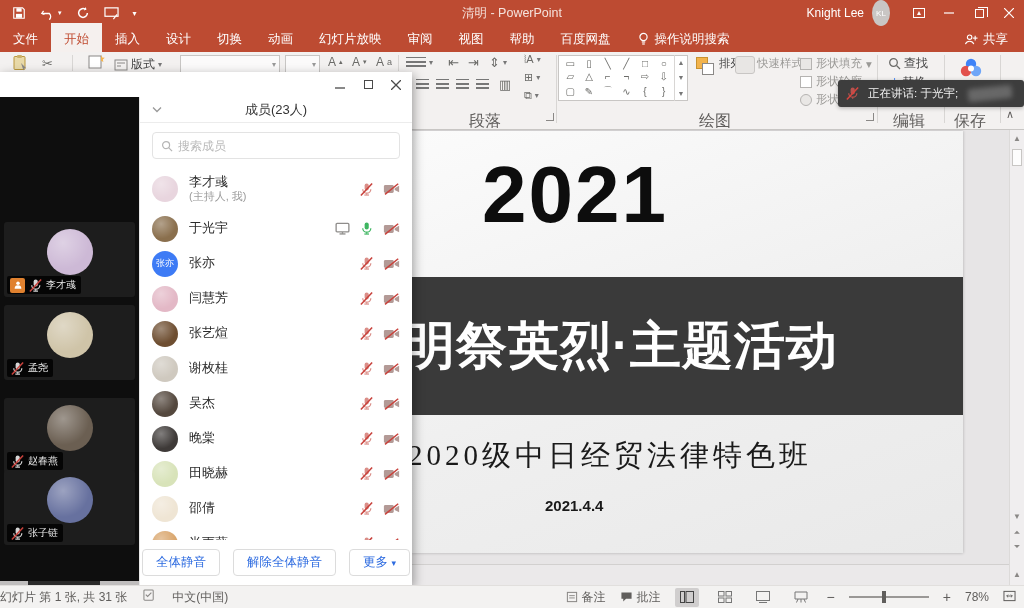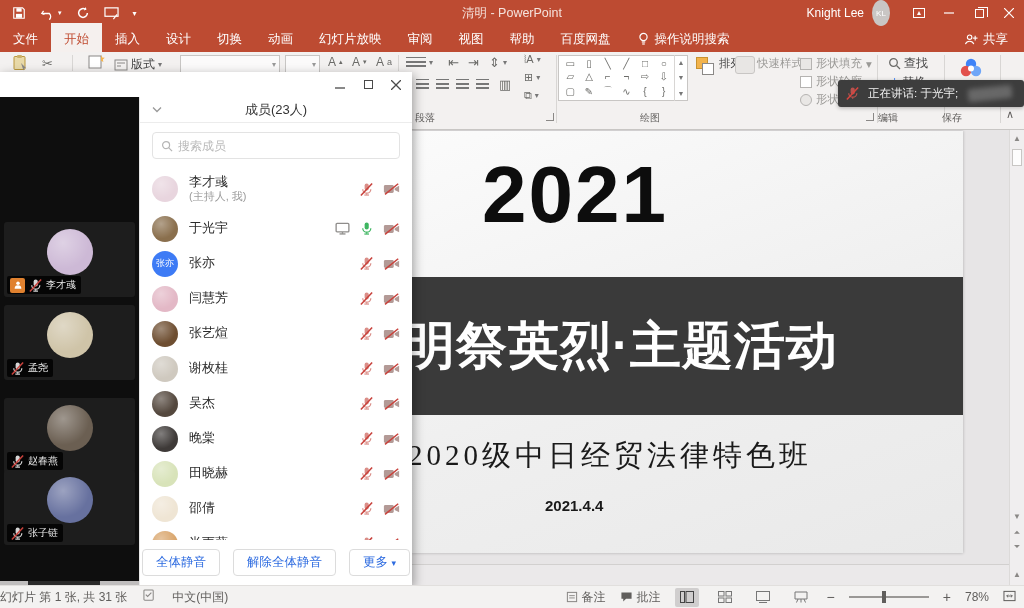--- a/index.html
+++ b/index.html
@@ -29,21 +29,21 @@
 
 
 .ribbon{position:absolute;left:0;top:52px;width:1024px;height:78px;background:#F3F1F0;border-bottom:1px solid #C8C6C4;z-index:4;font-size:12px;color:#444}
 .rb{position:absolute;display:flex;align-items:center;gap:3px;white-space:nowrap}
 .rb .car{font-size:8px;color:#777}
 .vline{position:absolute;width:1px;background:#D8D6D4}
 .glyph{color:#6b6b68;font-size:13px}
 .combo{border:1px solid #C8C6C4;background:#FBFAFA;height:19px;display:flex;align-items:center;justify-content:flex-end;padding:0 3px;color:#999;font-size:8px}
 .bars{width:13px;height:11px;background:repeating-linear-gradient(to bottom,#777 0 1.5px,transparent 1.5px 4.2px)}
 .bars.sm{width:10px}
-.grplabel{position:absolute;top:59px;font-size:10px;color:#605E5C;text-align:left}
+.grplabel{position:absolute;top:59px;font-size:16px;color:#605E5C;text-align:center}
 .launch{position:absolute;top:61px;width:8px;height:8px;border-right:1.5px solid #8a8886;border-bottom:1.5px solid #8a8886;font-size:0}
 .shapesbox{position:absolute;left:558px;top:3px;width:130px;height:46px;background:#fff;border:1px solid #C8C6C4;display:grid;grid-template-columns:repeat(6,1fr);align-items:center;justify-items:center;color:#6b6b68;font-size:10px;padding:1px 14px 1px 2px}
 .shmore{position:absolute;left:674px;top:3px;width:13px;height:46px;border-left:1px solid #D8D6D4;display:flex;flex-direction:column;align-items:center;justify-content:space-around;font-size:7px;color:#777}
 .bigbtn{position:absolute;display:flex;flex-direction:row;align-items:flex-start;gap:2px;font-size:11.5px;color:#444}
 .arr-ic{position:relative;width:22px;height:20px}
 .arr-ic .b1{position:absolute;left:1px;top:1px;width:12px;height:12px;background:#F2B34C;border:1px solid #C8922F}
 .arr-ic .b2{position:absolute;left:7px;top:7px;width:12px;height:12px;background:#fff;border:1px solid #8a8886}
 .qs-ic{width:20px;height:18px;background:#E8E6E4;border:1px solid #C8C6C4;border-radius:3px}
 .dis{color:#9a9996}
 .fillrow{position:absolute;display:flex;align-items:center;gap:4px;font-size:11.5px;color:#9a9996}

